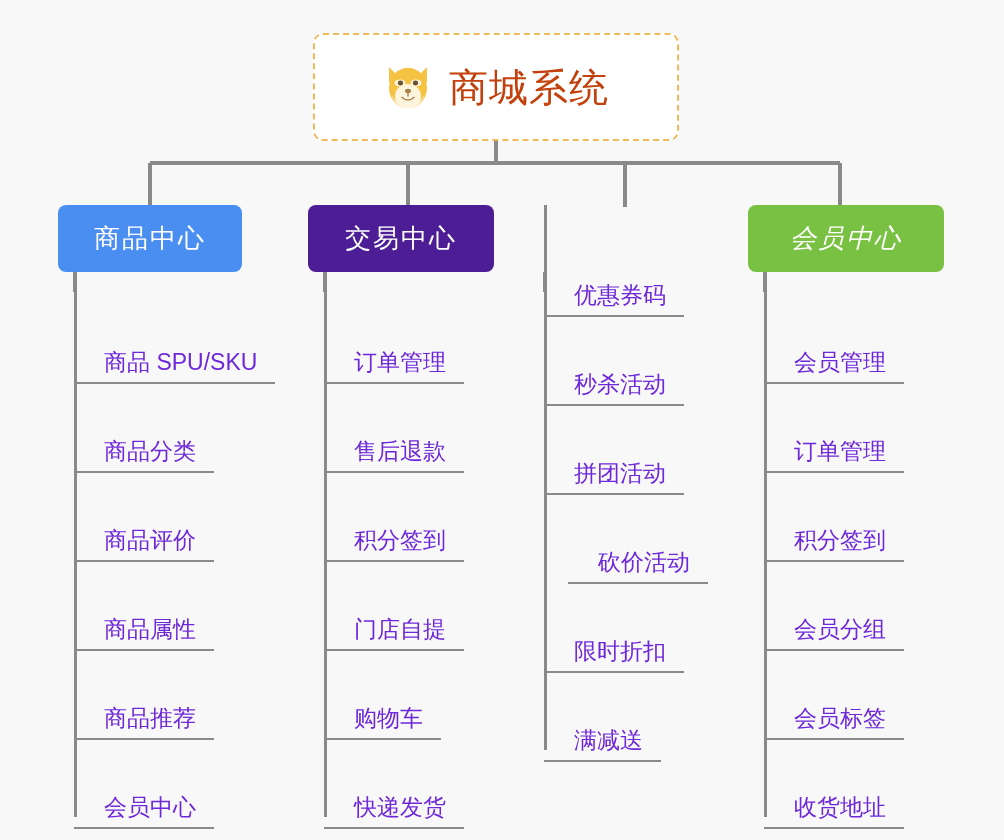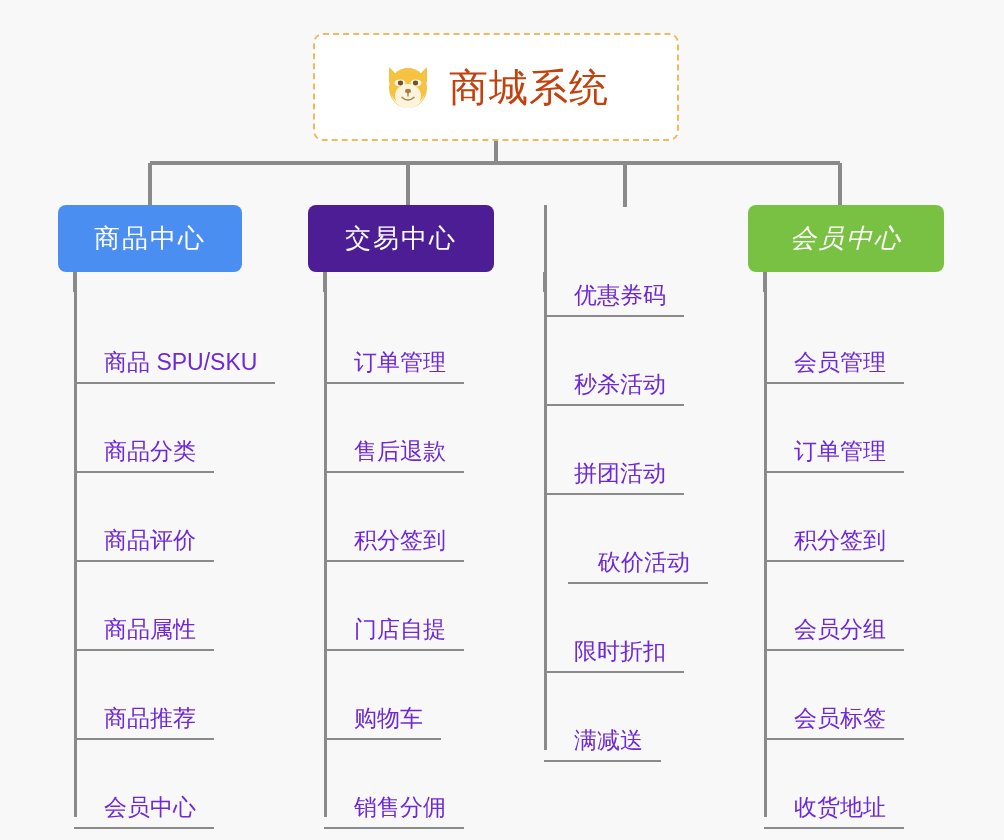--- a/index.html
+++ b/index.html
@@ -226,21 +226,21 @@
         <div class="leaf-item">
             <span class="leaf-text" style="border-bottom-color: rgb(138, 138, 138);">积分签到</span>
           </div>
         <div class="leaf-item">
             <span class="leaf-text" style="border-bottom-color: rgb(138, 138, 138);">门店自提</span>
           </div>
         <div class="leaf-item">
             <span class="leaf-text" style="border-bottom-color: rgb(138, 138, 138);">购物车</span>
           </div>
         <div class="leaf-item">
-            <span class="leaf-text" style="border-bottom-color: rgb(138, 138, 138);">销售分佣</span>
+            <span class="leaf-text" style="border-bottom-color: rgb(138, 138, 138);">快递发货</span>
           </div>
       </div>
     </div>
 
     <div class="branch branch-2">
       <div class="leaf-list">
         <div class="leaf-trunk" style="background: rgb(138, 138, 138);"></div>
         <div class="leaf-item">
             <span class="leaf-text" style="border-bottom-color: rgb(138, 138, 138);">优惠券码</span>
           </div>

